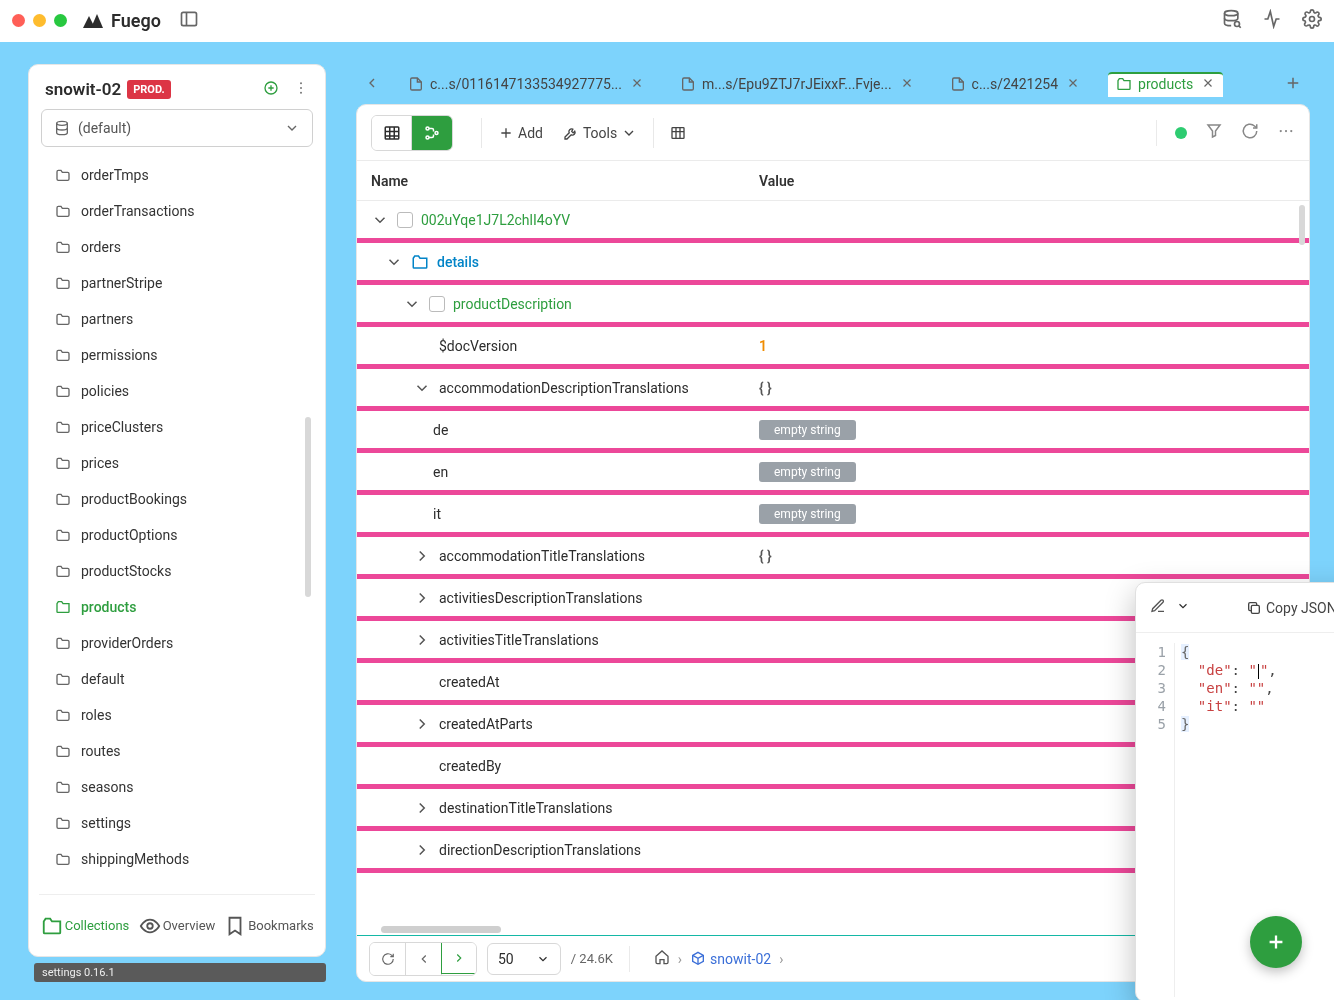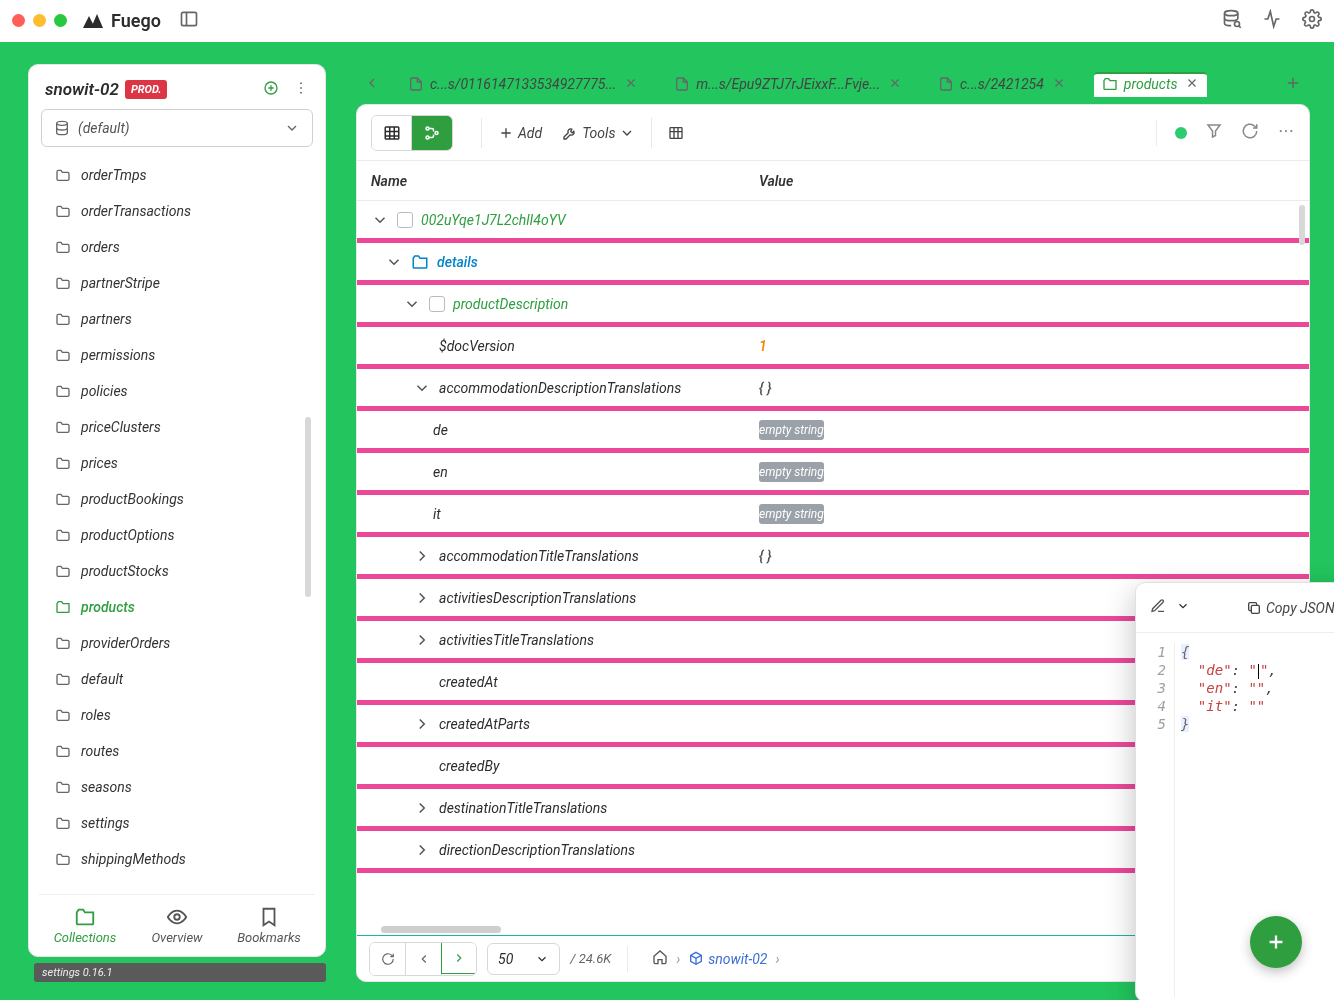--- a/index.html
+++ b/index.html
@@ -15,41 +15,41 @@
 .app-logo { margin-left: 16px; display:flex; align-items:center; gap:8px; font-size:18px; font-weight:600;}
 .logo-mark { width:20px; height:14px; position:relative; }
 .logo-mark::before,.logo-mark::after{content:"";position:absolute;bottom:0;width:0;height:0;border-left:6px solid transparent;border-right:6px solid transparent;border-bottom:12px solid #2c2c2c;}
 .logo-mark::after{left:8px;border-bottom-width:14px;}
 .title-right { margin-left:auto; display:flex; gap:20px; color:#666;}
 .title-right svg { width:20px; height:20px; }
 .panel-toggle { margin-left:18px; color:#666;}
 .panel-toggle svg{width:20px;height:20px;}
 
 
-.app-body { display:flex; height: calc(100% - 42px); padding: 22px 24px 18px 28px; gap: 30px; background:#22c55e;font-style:italic;}
+.app-body { display:flex; height: calc(100% - 42px); padding: 22px 24px 18px 28px; gap: 30px; background:#7dd3fc;}
 .sidebar { width: 298px; display:flex; flex-direction:column;}
 .sidebar-card { background:#fff; border:1px solid #e6e6e6; border-radius:10px; padding:12px 10px 0 10px; flex:1; display:flex; flex-direction:column; overflow:hidden;}
 .proj-row { display:flex; align-items:center; gap:6px; padding: 2px 6px 10px 6px;}
 .proj-name { font-weight:600; font-size:17px;}
 .proj-badge { background:#dc3545; color:#fff; font-size:11px; font-weight:700; padding:3px 6px; border-radius:3px;}
 .proj-actions { margin-left:auto; display:flex; gap:14px; color:#777;}
 .proj-actions .add-btn { color:#2e9e3f; }
 .proj-actions svg { width:16px; height:16px; }
 .db-select { margin: 0 2px 10px 2px; border:1px solid #d0d0d0; border-radius:6px; height:38px; display:flex; align-items:center; padding:0 12px; color:#555; cursor:pointer;}
 .db-select svg.db-ic{width:16px;height:16px;margin-right:8px;color:#666;}
 .db-select svg.chev{width:16px;height:16px;margin-left:auto;color:#666;}
 .tree { flex:1; overflow:hidden; position:relative; }
 .tree-inner { padding-left:16px; }
 .tree-item { display:flex; align-items:center; gap:10px; height:36px; color:#333; cursor:pointer;}
 .tree-item svg { width:16px; height:16px; color:#666; }
 .tree-item.active { color:#2e9e3f; font-weight:500; }
 .tree-item.active svg { color:#2e9e3f; }
 .tree-scrollbar { position:absolute; right:4px; top:260px; width:6px; height:180px; background:#d8d8d8; border-radius:3px;}
 .sidebar-bottom { height:62px; border-top:1px solid #eee; display:flex; }
-.sb-tab { flex:1; display:flex; flex-direction:column; align-items:center; justify-content:center; gap:2px; color:#555; cursor:pointer; font-size:13px;}
+.sb-tab { flex:1; display:flex; flex-direction:row; align-items:center; justify-content:center; gap:2px; color:#555; cursor:pointer; font-size:13px;}
 .sb-tab.active { color:#2e9e3f; }
 .sb-tab svg { width:22px; height:22px; }
 .version-badge { margin-top:6px; margin-left:6px; display:inline-block; background:#5a5a5a; color:#eee; font-size:11px; padding:3px 8px; border-radius:3px;}
 
 
 .main { flex:1; display:flex; flex-direction:column; position:relative; min-width:0;}
 .tabs { height:40px; display:flex; align-items:center; gap:16px; padding-left:4px;}
 .tabs .nav-caret { color:#666; padding:0 4px; }
 .tab { display:flex; align-items:center; gap:6px; color:#444; padding: 4px 8px; white-space:nowrap; cursor:pointer;}
 .tab svg.file-ic { width:16px; height:16px; color:#666;}
@@ -81,21 +81,21 @@
 .cell-name { width:402px; display:flex; align-items:center; padding-left:14px; gap:8px;}
 .cell-value { flex:1; display:flex; align-items:center; gap:6px;}
 .indent0 {} .indent1{padding-left:28px;} .indent2{padding-left:46px;} .indent3{padding-left:56px;} .indent4{padding-left:76px;}
 .chev { width:18px; height:18px; color:#555;}
 .cb { width:16px; height:16px; border:1.5px solid #bbb; border-radius:3px;}
 .folder-ic { width:18px; height:18px; color:#0284c7;}
 .doc-link{ color:#2e9e3f; cursor:pointer;}
 .details-link{ color:#0284c7; font-weight:500;cursor:pointer;}
 .num-val{ color:#f08c00; font-weight:600;}
 .obj-val{ color:#555; font-weight:600;}
-.empty-badge{ background:#9aa1a8; color:#fff; font-size:12px; padding:3px 0; border-radius:3px;}
+.empty-badge{ background:#9aa1a8; color:#fff; font-size:12px; padding:3px 15px; border-radius:3px;}
 .body-scrollbar { position:absolute; right:4px; top:4px; width:6px; height:40px; background:#d8d8d8; border-radius:3px;}
 .h-scrollbar { position:absolute; left:24px; bottom:2px; height:7px; width:120px; background:#cfcfcf; border-radius:4px;}
 
 .footer { height:46px; border-top:1px solid #14b8a6; display:flex; align-items:center; padding:0 12px; gap:10px;text-align:center;}
 .pager { display:flex; border:1px solid #d8d8d8; border-radius:6px; overflow:hidden;}
 .pager .pbtn{ width:36px; height:32px; display:flex; align-items:center; justify-content:center; background:#fff; color:#666; border-right:1px solid #d8d8d8; cursor:pointer;}
 .pager .pbtn:last-child{border-right:none;}
 .pager .pbtn.active{ color:#2e9e3f; border:1px solid #2e9e3f; margin:-1px;}
 .pagesize{ display:flex; align-items:center; border:1px solid #d8d8d8; border-radius:6px; height:32px; padding:0 10px; gap:22px; cursor:pointer;}
 .pgcount { color:#666; font-size:13px;}

